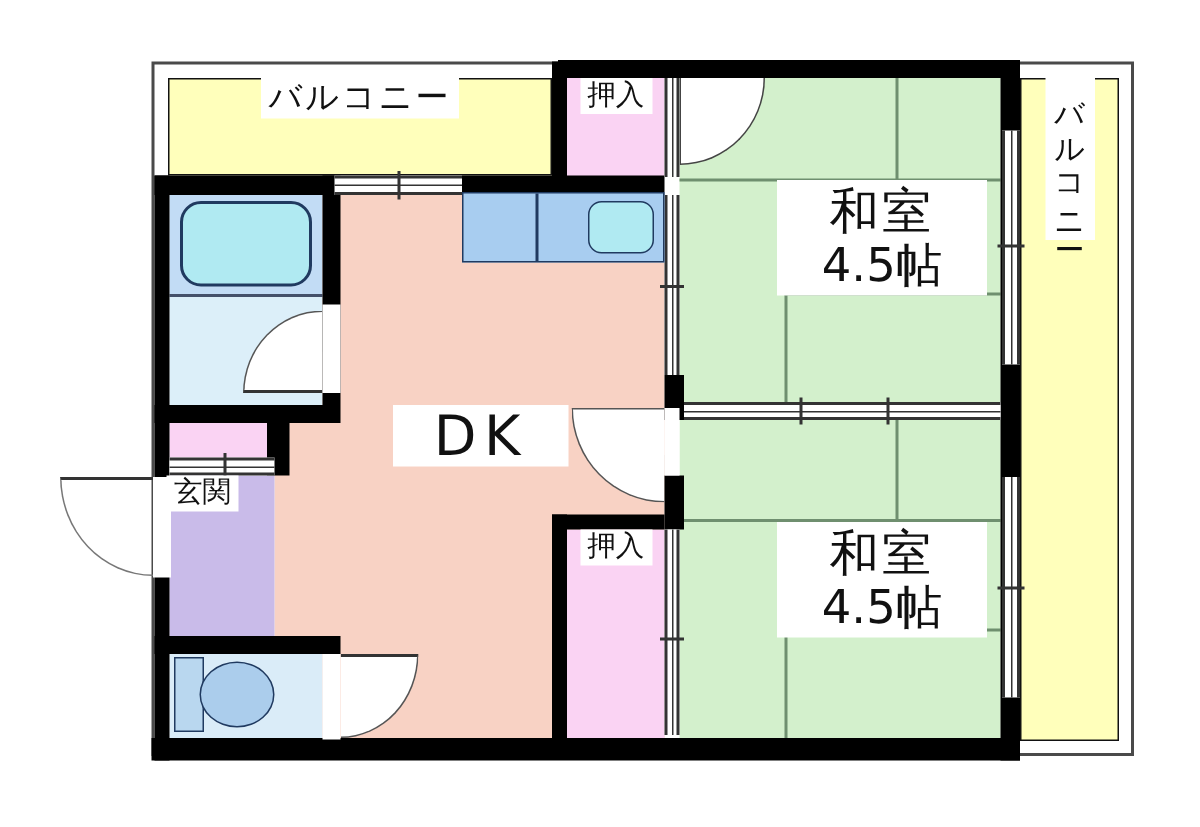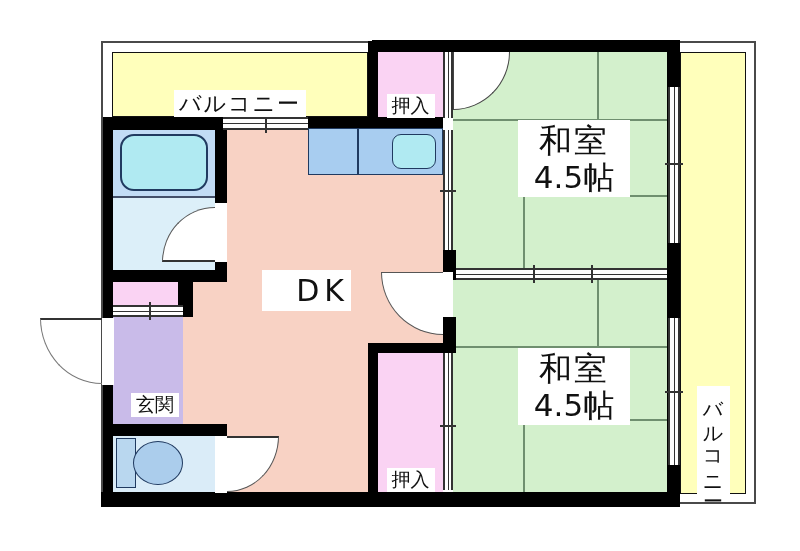--- a/index.html
+++ b/index.html
@@ -16,23 +16,23 @@
   .win i{display:block;position:absolute;background:#333;}
   .winh i.mid{left:0;right:0;top:45%;height:1px;}
   .winv i.mid{top:0;bottom:0;left:45%;width:1px;}
   .winh i.tick{top:-5px;bottom:-5px;width:2px;}
   .winv i.tick{left:-5px;right:-5px;height:2px;}
   
   .arc{position:absolute;background:#fff;box-sizing:border-box;}
   
   .fix{position:absolute;box-sizing:border-box;border:2px solid #203a60;}
   
-  .lbl{position:absolute;display:flex;align-items:flex-end;justify-content:center;}
+  .lbl{position:absolute;display:flex;align-items:flex-start;justify-content:center;}
   .lbl span{background:#fff;padding:1px 5px;white-space:nowrap;line-height:1.15;}
-  .biglbl{position:absolute;text-align:center;background:#fff;padding:2px 2px;}
+  .biglbl{position:absolute;text-align:center;background:#fff;padding:2px 16px;}
   .biglbl .l1{display:block;font-size:33px;line-height:37px;letter-spacing:2px;}
   .biglbl .l2{display:block;font-size:31px;line-height:36px;}
   .vtext{writing-mode:vertical-rl;text-orientation:upright;background:#fff;
          font-size:20px;letter-spacing:3px;padding:4px 1px;}
 </style>
 </head>
 <body>
 
 <div class="fp">
 
@@ -138,29 +138,29 @@
   </div>
   <div class="lbl" style="left:680px;top:52px;width:66px;height:442px;">
     <span class="vtext">バルコニー</span>
   </div>
   <div class="lbl" style="left:378px;top:52px;width:65px;height:66px;font-size:19px;">
     <span>押入</span>
   </div>
   <div class="lbl" style="left:378px;top:353px;width:65px;height:139px;font-size:19px;">
     <span>押入</span>
   </div>
-  <div class="lbl" style="left:120px;top:317px;width:70px;height:100px;font-size:19px;">
+  <div class="lbl" style="left:100px;top:317px;width:70px;height:100px;font-size:19px;">
     <span>玄関</span>
   </div>
 
   <div class="biglbl" style="left:518px;top:120px;width:108px;">
     <span class="l1">和室</span>
     <span class="l2">4.5帖</span>
   </div>
   <div class="biglbl" style="left:518px;top:348px;width:108px;">
     <span class="l1">和室</span>
     <span class="l2">4.5帖</span>
   </div>
   <div class="biglbl" style="left:262px;top:270px;width:85px;">
-    <span class="l1" style="font-size:30px;letter-spacing:5px;text-align:right;">DK</span>
+    <span class="l1" style="font-size:37px;letter-spacing:5px;">DK</span>
   </div>
 
 </div>
 
 </body></html>

